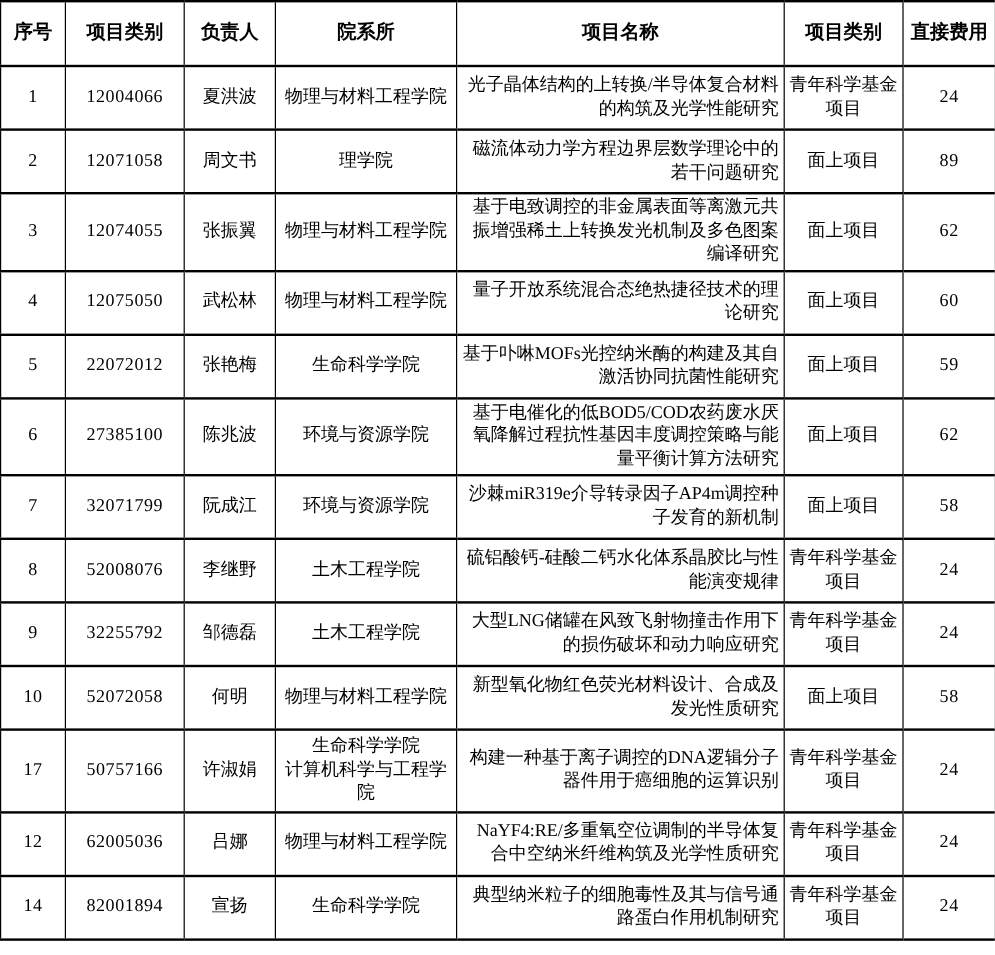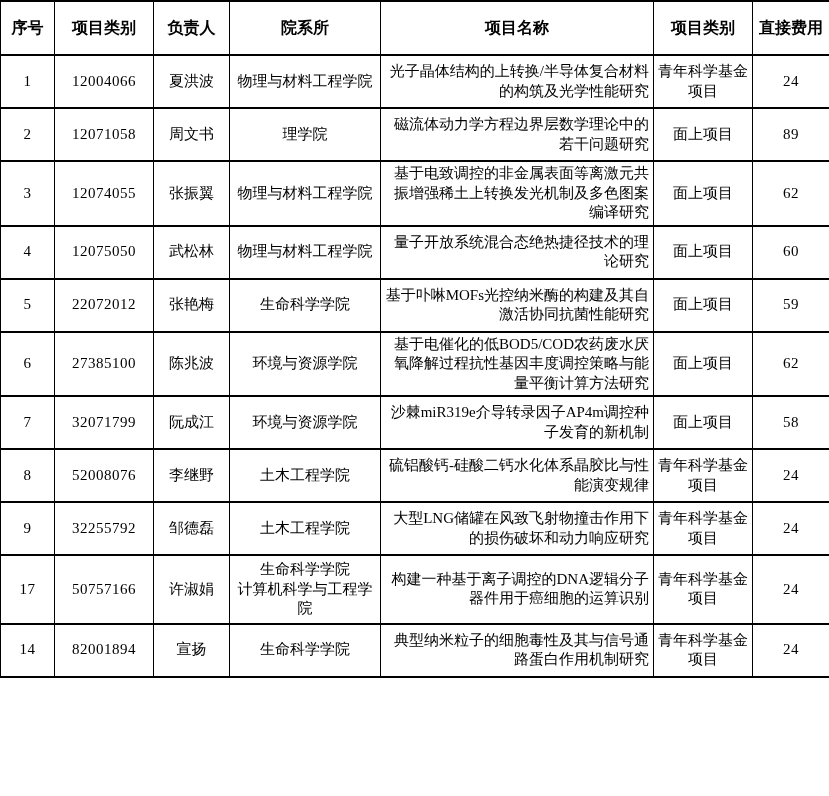--- a/index.html
+++ b/index.html
@@ -161,30 +161,48 @@
       <tr>
     <td class="cell-seq">9</td>
     <td class="cell-no">32255792</td>
     <td class="cell-pi">邹德磊</td>
     <td class="cell-dept">土木工程学院</td>
     <td class="cell-title">大型LNG储罐在风致飞射物撞击作用下的损伤破坏和动力响应研究</td>
     <td class="cell-cat">青年科学基金项目</td>
     <td class="cell-fee">24</td>
   </tr>
       <tr>
+    <td class="cell-seq">10</td>
+    <td class="cell-no">52072058</td>
+    <td class="cell-pi">何明</td>
+    <td class="cell-dept">物理与材料工程学院</td>
+    <td class="cell-title">新型氧化物红色荧光材料设计、合成及发光性质研究</td>
+    <td class="cell-cat">面上项目</td>
+    <td class="cell-fee">58</td>
+  </tr>
+      <tr>
     <td class="cell-seq">17</td>
     <td class="cell-no">50757166</td>
     <td class="cell-pi">许淑娟</td>
     <td class="cell-dept">生命科学学院
 计算机科学与工程学院</td>
     <td class="cell-title">构建一种基于离子调控的DNA逻辑分子器件用于癌细胞的运算识别</td>
     <td class="cell-cat">青年科学基金项目</td>
     <td class="cell-fee">24</td>
   </tr>
       <tr>
+    <td class="cell-seq">12</td>
+    <td class="cell-no">62005036</td>
+    <td class="cell-pi">吕娜</td>
+    <td class="cell-dept">物理与材料工程学院</td>
+    <td class="cell-title">NaYF4:RE/多重氧空位调制的半导体复合中空纳米纤维构筑及光学性质研究</td>
+    <td class="cell-cat">青年科学基金项目</td>
+    <td class="cell-fee">24</td>
+  </tr>
+      <tr>
     <td class="cell-seq">14</td>
     <td class="cell-no">82001894</td>
     <td class="cell-pi">宣扬</td>
     <td class="cell-dept">生命科学学院</td>
     <td class="cell-title">典型纳米粒子的细胞毒性及其与信号通路蛋白作用机制研究</td>
     <td class="cell-cat">青年科学基金项目</td>
     <td class="cell-fee">24</td>
   </tr>
     </tbody>
 </table>

